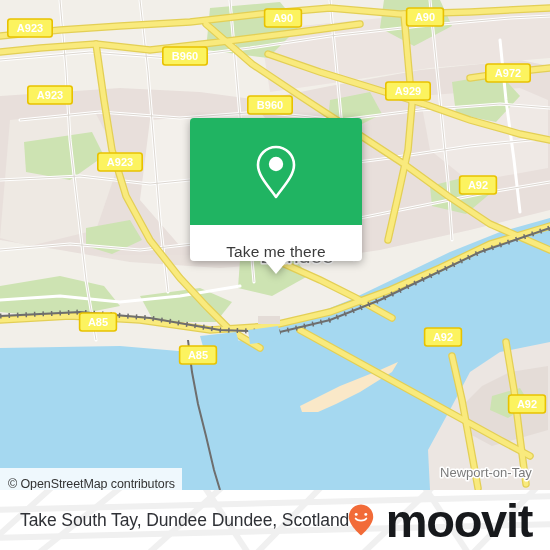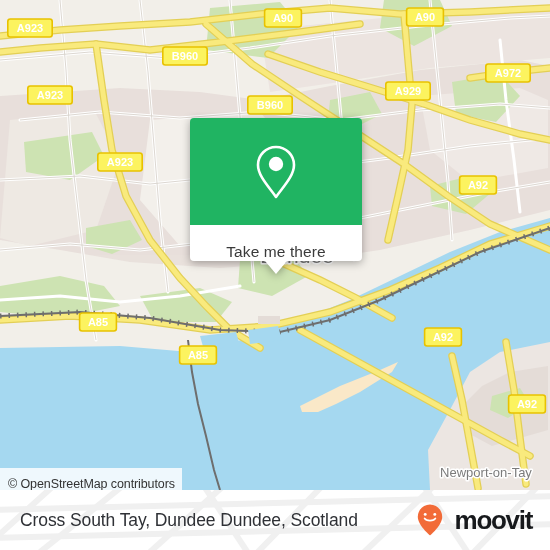--- a/index.html
+++ b/index.html
@@ -124,21 +124,21 @@
     position: absolute;
     right: 18px;
     top: 0;
     height: 60px;
     display: flex;
     align-items: center;
     gap: 1px;
   }
   .footer-logo-mark { display:block; width: 26px; height: 32px; }
   .footer-logo-text {
-    font-size: 26px;
+    font-size: 47px;
     font-weight: bold;
     color: #17191c;
     letter-spacing: -1.3px;
     line-height: 1;
     margin-left: 11px;
   }
 
   
   .shield-rect { fill:#fcf35f; stroke:#e8c200; stroke-width:1.6; }
   .shield-text { fill:#ffffff; font-family:"Liberation Sans", sans-serif; font-size:11px; font-weight:bold;
@@ -360,21 +360,21 @@
         <path d="M250 70 L330 -12"></path>
         <path d="M360 66 L440 -10"></path>
         <path d="M470 66 L540 -6"></path>
         <path d="M-10 20 L560 6"></path>
         <path d="M-10 48 L560 34"></path>
         <path d="M200 -10 L250 66"></path>
         <path d="M420 -10 L470 66"></path>
       </g>
     </svg>
     <div class="footer-title">
-      <span>Cross South Tay, Dundee Dundee, Scotland</span>
+      <span>Take South Tay, Dundee Dundee, Scotland</span>
     </div>
     <div class="footer-logo">
       <svg class="footer-logo-mark" viewBox="0 0 26 32">
         <path d="M13 0.6 C6.2 0.6 0.8 6 0.8 12.8 C0.8 21.6 13 31.4 13 31.4 C13 31.4 25.2 21.6 25.2 12.8
                  C25.2 6 19.8 0.6 13 0.6 Z" fill="#f26b38"></path>
         <circle cx="8.2" cy="10.4" r="1.45" fill="#ffffff"></circle>
         <circle cx="17.8" cy="10.4" r="1.45" fill="#ffffff"></circle>
         <path d="M7.6 14.4 C9.3 17.3 16.7 17.3 18.4 14.4" fill="none" stroke="#ffffff" stroke-width="1.7" stroke-linecap="round"></path>
       </svg>
       <span class="footer-logo-text">moovit</span>

